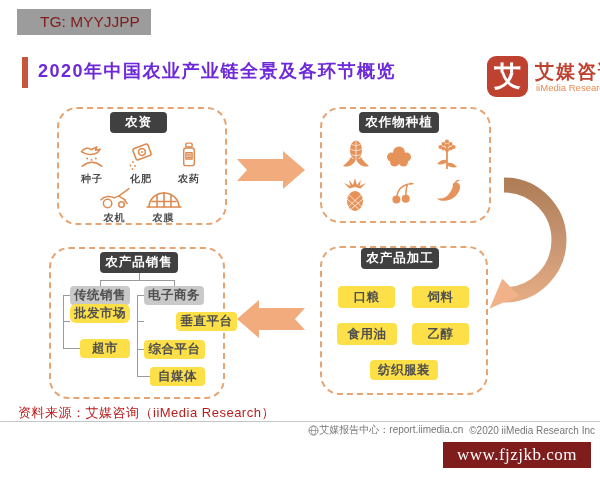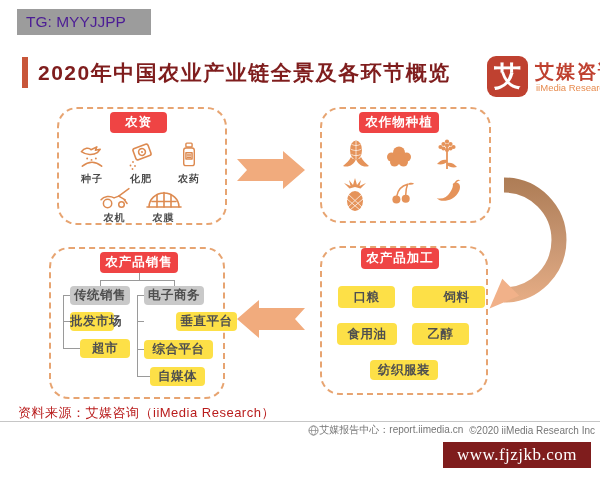--- a/index.html
+++ b/index.html
@@ -1,29 +1,29 @@
 <!DOCTYPE html>
 <html><head>
 <meta charset="utf-8">
 <style>
   html,body{margin:0;padding:0;background:#fff;}
   .stage{position:relative;width:600px;height:480px;background:#ffffff;overflow:hidden;
          font-family:"Liberation Sans","DejaVu Sans",sans-serif;}
   .tg-banner{position:absolute;left:17px;top:9px;width:134px;height:26px;background:#9c9c9c;
-             color:#4c1d95;font-size:15.5px;line-height:26px;padding-left:9px;box-sizing:border-box;}
+             color:#7f1d1d;font-size:15.5px;line-height:26px;padding-left:23px;box-sizing:border-box;}
   .title-bar{position:absolute;left:22px;top:57px;width:6px;height:31px;background:#c8563a;}
-  .title{position:absolute;left:38px;top:59px;margin:0;font-size:21px;font-weight:bold;
-         color:#7f1d1d;letter-spacing:1.5px;white-space:nowrap;}
+  .title{position:absolute;left:38px;top:59px;margin:0;font-size:18px;font-weight:bold;
+         color:#6d28d9;letter-spacing:1.5px;white-space:nowrap;}
   .logo-mark{position:absolute;left:487px;top:56px;width:41px;height:41px;background:#bf4130;
              border-radius:9px;color:#fff;font-size:27px;font-weight:bold;text-align:center;line-height:41px;}
   .logo-cn{position:absolute;left:535px;top:59px;font-size:19px;font-weight:bold;color:#bf4130;
            letter-spacing:2px;white-space:nowrap;}
   .logo-en{position:absolute;left:536px;top:82px;font-size:9.5px;color:#e78c50;white-space:nowrap;}
   .dashed-box{position:absolute;border:2px dashed #e7a471;border-radius:20px;box-sizing:border-box;}
-  .pill{position:absolute;background:#ef4444;border-radius:4px;color:#fff;font-size:12.5px;
+  .pill{position:absolute;background:#404040;border-radius:4px;color:#fff;font-size:12.5px;
         font-weight:bold;text-align:center;letter-spacing:1px;height:21px;line-height:21px;white-space:nowrap;}
   .chip{position:absolute;border-radius:4px;color:#4f4f4f;font-size:12.5px;font-weight:bold;
         text-align:center;white-space:nowrap;letter-spacing:0.5px;}
   .salmon{background:#fde047;}
   .gray{background:#c9c9c9;}
   .chip-s{height:19px;line-height:19px;}
   .chip-p{height:22px;line-height:22px;}
   .cline{position:absolute;background:#9a9a9a;}
   .ag-item{position:absolute;display:flex;flex-direction:column;align-items:center;}
   .ag-icon{display:flex;align-items:flex-end;justify-content:center;}
@@ -185,21 +185,21 @@
   <svg class="crop-icon" style="left:432px;top:176px;" width="36" height="34" viewBox="0 0 36 36">
     <g fill="#e5935a">
       <path d="M28,9 C30,13 27,20 20,24 C14,27 7,27 4,23.5 C10,25 15,22.5 18,17.5 C20.5,13.5 21.5,11 21,8.5 C22,6.5 26,6 28,9 Z"></path>
       <path d="M23,7.5 C23.5,4.5 26.5,3 29,4.5 C27,5 24.5,6 24,8.5 Z"></path>
     </g>
   </svg>
 
   <div class="dashed-box" style="left:320px;top:246px;width:168px;height:149px;"></div>
   <div class="pill" style="left:361px;top:248px;width:78px;">农产品加工</div>
   <div class="chip salmon chip-p" style="left:338px;top:286px;width:57px;">口粮</div>
-  <div class="chip salmon chip-p" style="left:412px;top:286px;width:57px;padding-left:16px;">饲料</div>
+  <div class="chip salmon chip-p" style="left:412px;top:286px;width:57px;">饲料</div>
   <div class="chip salmon chip-p" style="left:337px;top:323px;width:60px;">食用油</div>
   <div class="chip salmon" style="left:370px;top:360px;width:68px;height:20px;line-height:20px;">纺织服装</div>
   <div class="chip salmon chip-p" style="left:412px;top:323px;width:57px;">乙醇</div>
 
   <div class="dashed-box" style="left:49px;top:247px;width:176px;height:152px;"></div>
   <div class="pill" style="left:100px;top:252px;width:78px;">农产品销售</div>
 
   <div class="cline" style="left:139px;top:273px;width:1px;height:7px;"></div>
   <div class="cline" style="left:100px;top:280px;width:75px;height:1px;"></div>
   <div class="cline" style="left:100px;top:280px;width:1px;height:6px;"></div>
@@ -209,24 +209,24 @@
   <div class="cline" style="left:63px;top:321px;width:7px;height:1px;"></div>
   <div class="cline" style="left:63px;top:348px;width:17px;height:1px;"></div>
   <div class="cline" style="left:137px;top:295px;width:7px;height:1px;"></div>
   <div class="cline" style="left:137px;top:295px;width:1px;height:82px;"></div>
   <div class="cline" style="left:137px;top:321px;width:7px;height:1px;"></div>
   <div class="cline" style="left:137px;top:349px;width:7px;height:1px;"></div>
   <div class="cline" style="left:137px;top:376px;width:13px;height:1px;"></div>
 
   <div class="chip gray chip-s" style="left:70px;top:286px;width:60px;">传统销售</div>
   <div class="chip gray chip-s" style="left:144px;top:286px;width:60px;">电子商务</div>
-  <div class="chip salmon chip-s" style="left:70px;top:312px;width:44px;">批发市场</div>
+  <div class="chip salmon chip-s" style="left:70px;top:304px;width:60px;border-radius:6px;">批发市场</div>
   <div class="chip salmon chip-s" style="left:80px;top:339px;width:50px;">超市</div>
   <div class="chip salmon chip-s" style="left:144px;top:312px;width:61px;margin-left:32px;">垂直平台</div>
-  <div class="chip salmon chip-s" style="left:144px;top:340px;width:69px;">综合平台</div>
+  <div class="chip salmon chip-s" style="left:144px;top:340px;width:61px;">综合平台</div>
   <div class="chip salmon chip-s" style="left:150px;top:367px;width:55px;">自媒体</div>
 
   <svg class="flow" style="left:237px;top:151px;" width="68" height="38">
     <polygon points="0,8 46,8 46,0 68,19 46,38 46,30 0,30 10,19" fill="#f1ab7d"></polygon>
   </svg>
   <svg class="flow" style="left:237px;top:300px;" width="68" height="38">
     <polygon points="68,8 22,8 22,0 0,19 22,38 22,30 68,30 58,19" fill="#f1ab7d"></polygon>
   </svg>
   <svg class="flow" style="left:487px;top:177px;" width="112" height="148" viewBox="0 0 112 148">
     <defs>

